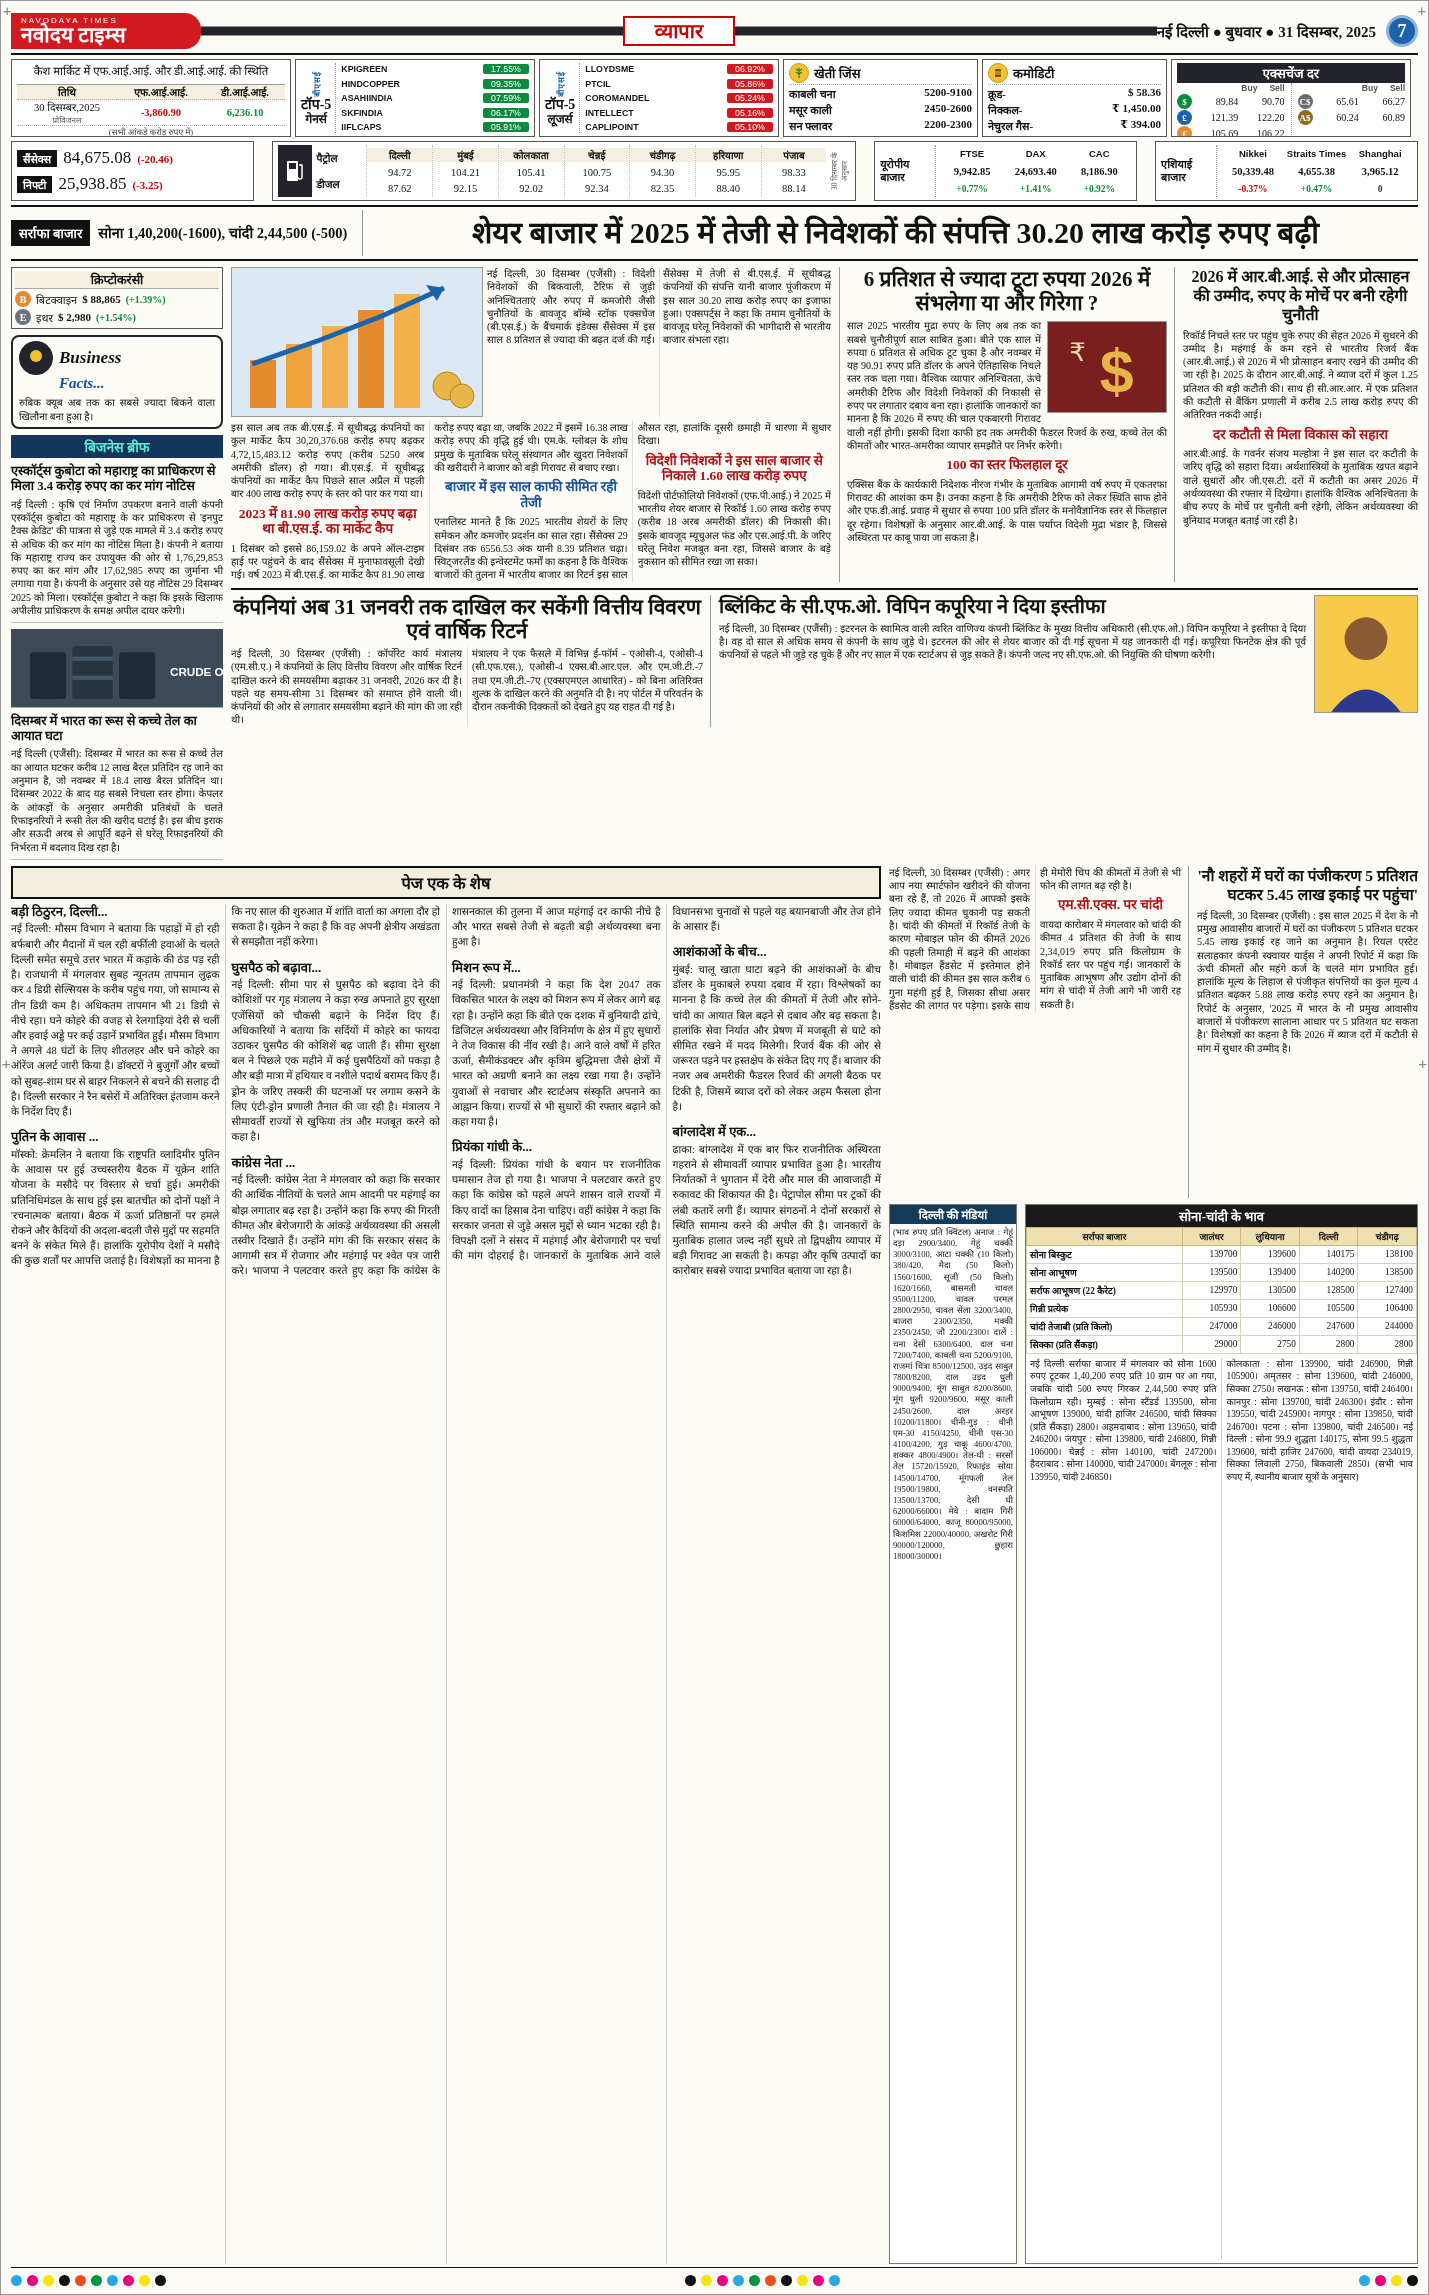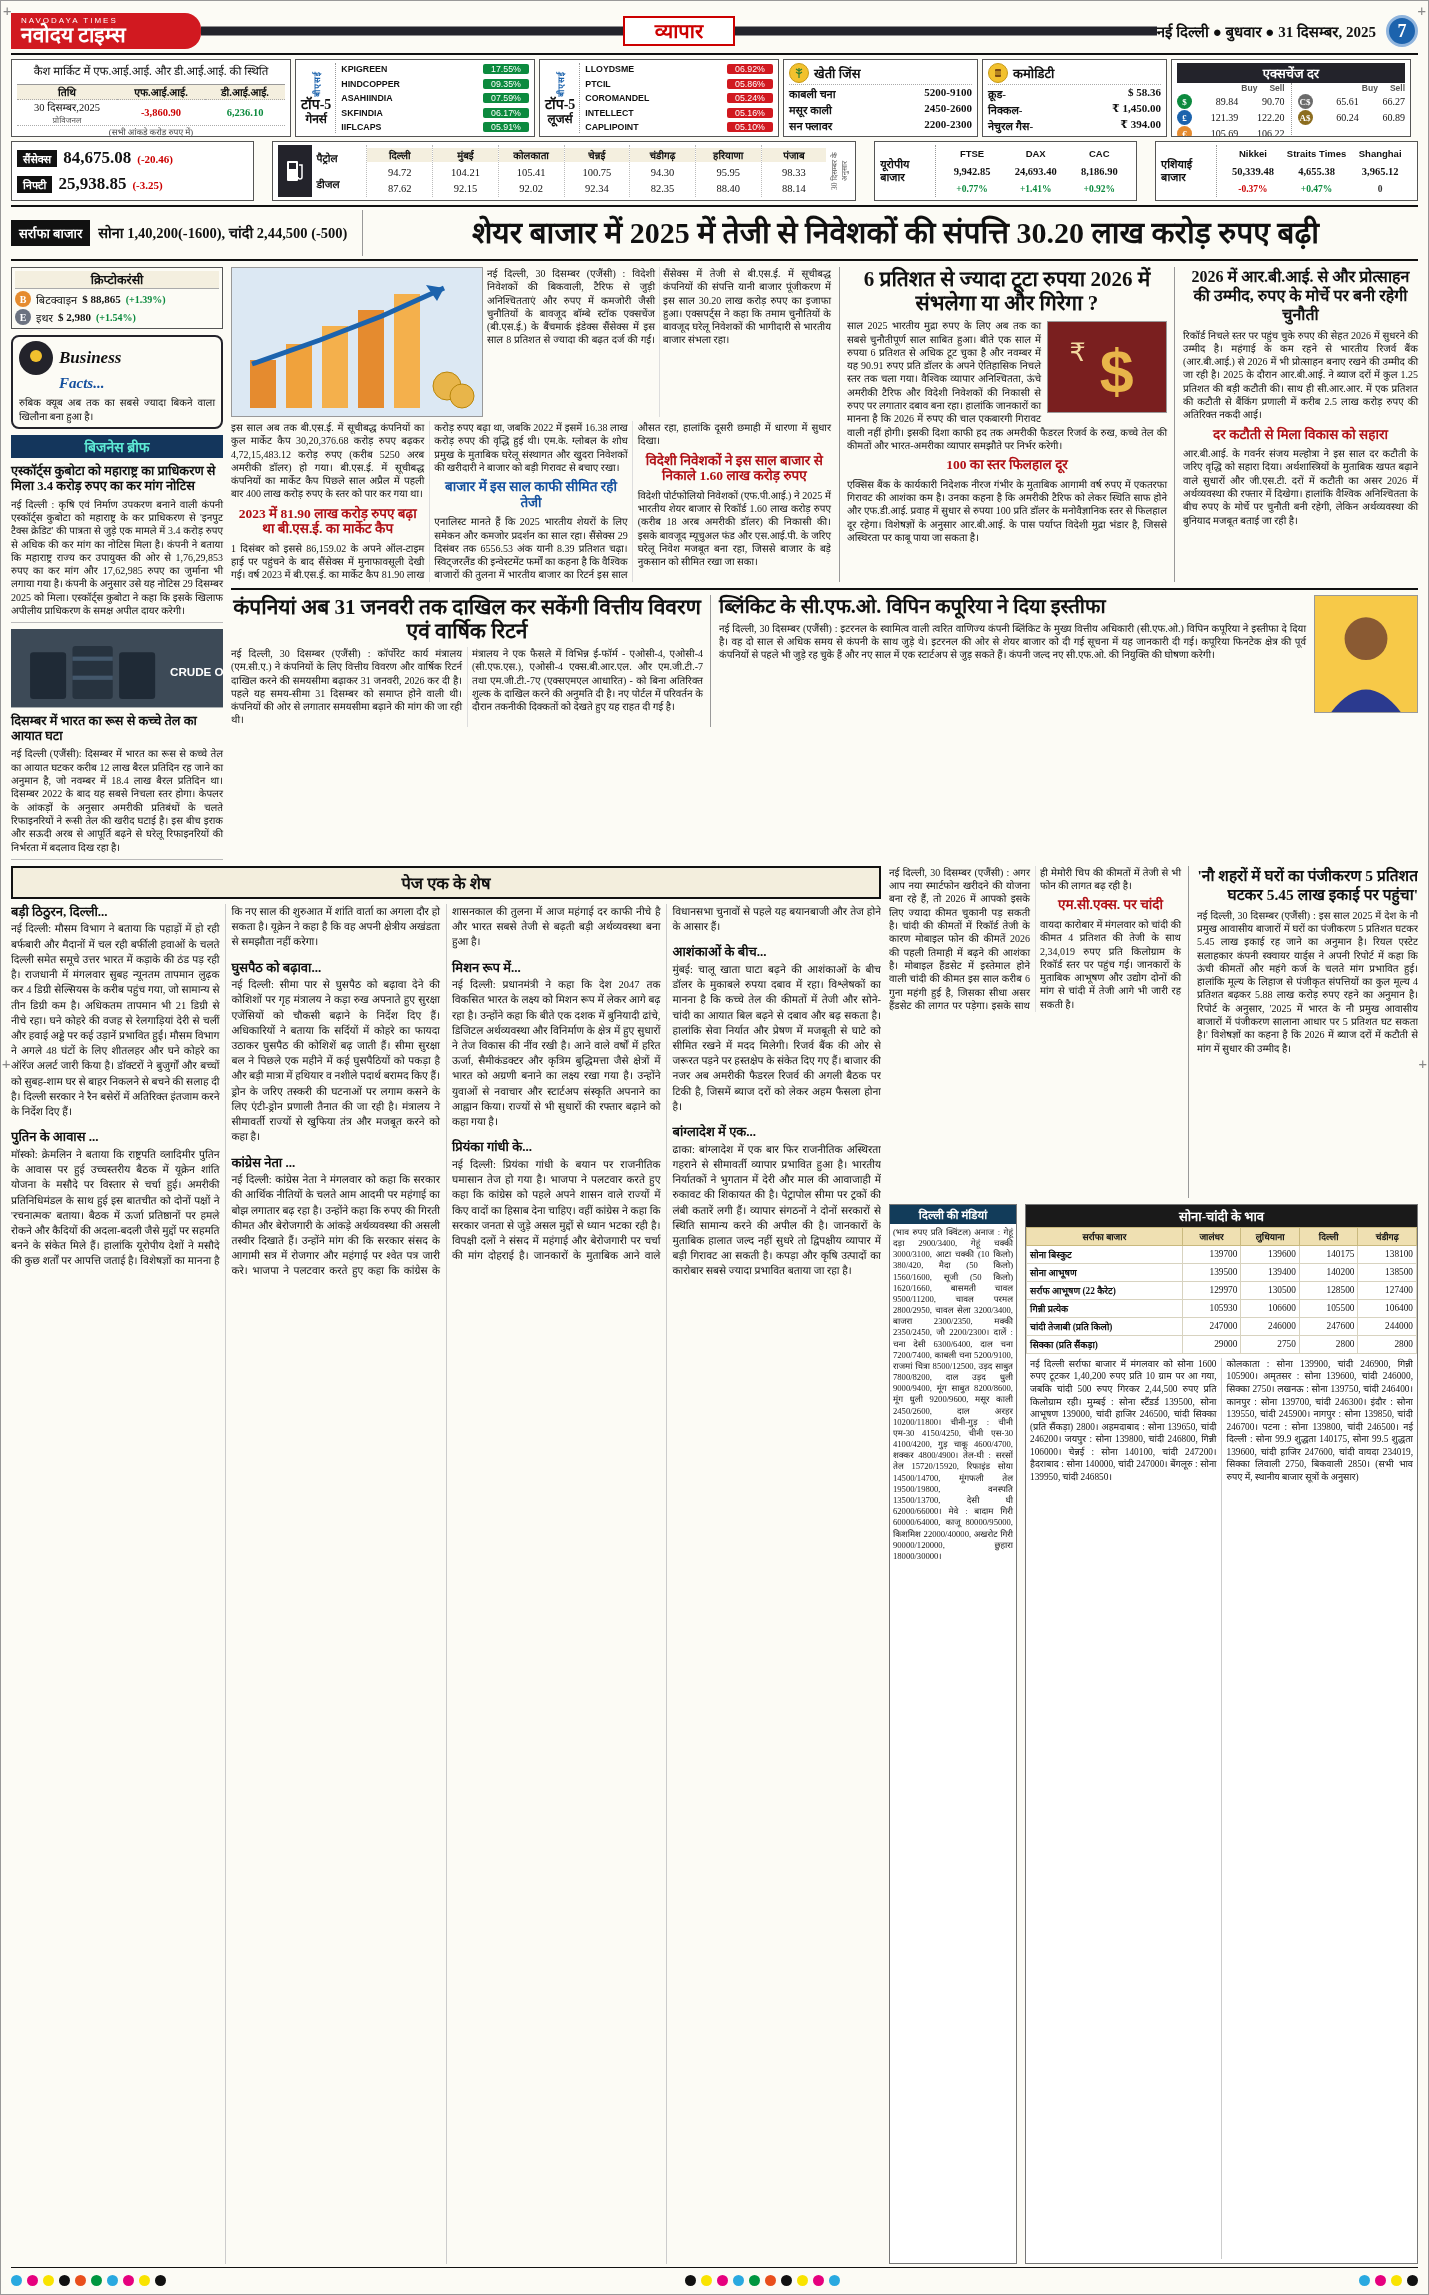--- a/index.html
+++ b/index.html
@@ -61,21 +61,21 @@
   .fx-head{display:flex;justify-content:flex-end;gap:12px;font-size:8.5px;font-weight:bold;color:#555;font-family:"Liberation Sans","DejaVu Sans",sans-serif}
   .fx-row{display:flex;align-items:center;gap:4px;font-size:10px;justify-content:space-between;margin-top:1px}
   .sym{width:15px;height:15px;border-radius:50%;color:#fff;font-size:9px;display:flex;align-items:center;justify-content:center;font-weight:bold;flex:none}
   .s0{background:#0c8a3e}.s1{background:#1c63ad}.s2{background:#e58b2f}.s3{background:#6b6b6b}.s4{background:#8c6d1f}
 
   
   .strip2{display:flex;gap:18px;height:60px;margin-bottom:4px}
   .idx{width:250px;display:flex;flex-direction:column;justify-content:space-around}
   .idx-row{display:flex;align-items:baseline;gap:6px}
   .chip{background:#111;color:#fff;font-size:11px;font-weight:bold;padding:1px 6px}
-  .idx-v{font-size:17px;font-weight:bold}
+  .idx-v{font-size:17px;font-weight:normal}
   .idx-c{font-size:11px;font-weight:bold;color:#c00}
 
   .fuel{width:600px;display:flex;gap:4px}
   .pump{width:34px;background:#23232b;display:flex;align-items:center;justify-content:center;flex:none}
   .fuel-lbls{display:flex;flex-direction:column;justify-content:space-around;font-size:10.5px;font-weight:bold;width:46px}
   .fuel-cities{flex:1;display:flex}
   .fcity{flex:1;text-align:center;border-left:1px dotted #bbb;display:flex;flex-direction:column;justify-content:space-around}
   .fcity .c{font-size:10px;font-weight:bold;background:#f4efdf}
   .fcity .p,.fcity .d{font-size:10.5px}
   .fuel-note{writing-mode:vertical-rl;transform:rotate(180deg);font-size:7.5px;color:#555;text-align:center}

